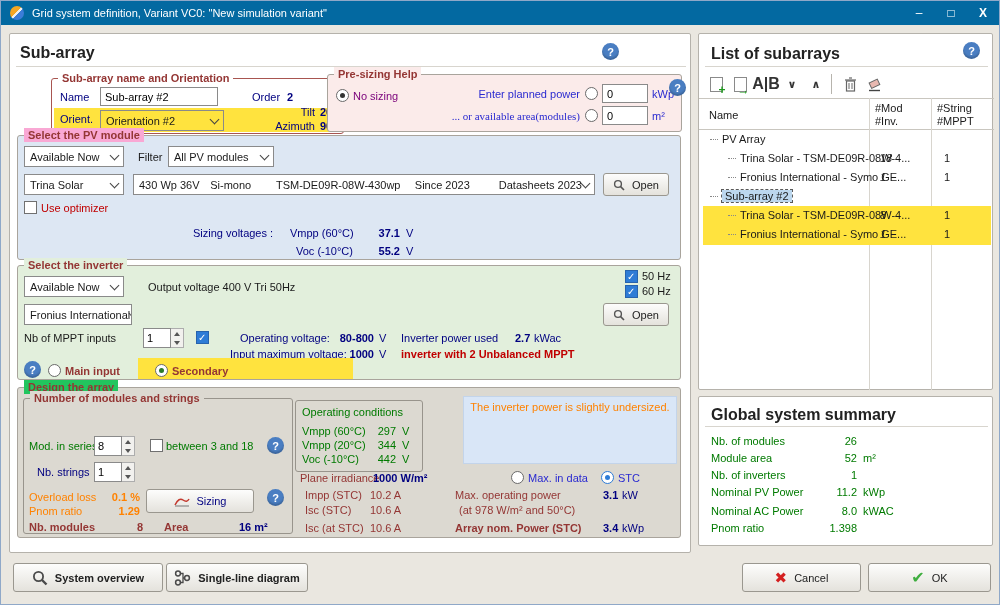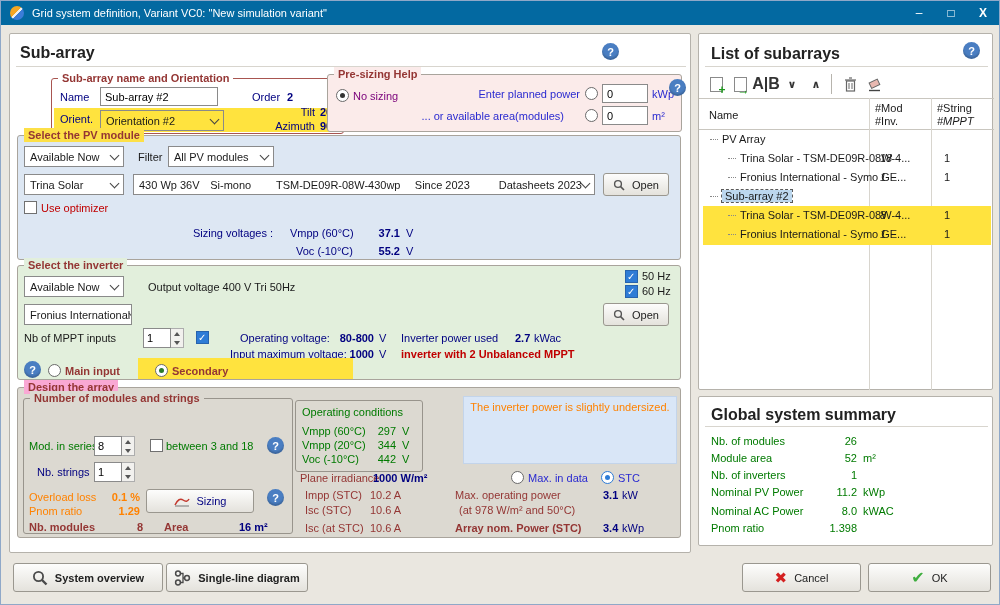--- a/index.html
+++ b/index.html
@@ -106,28 +106,28 @@
 
     <div class="gb" style="left:317px;top:40px;width:355px;height:58px;background:#fbebea;">
       <span class="lg" style="background:#fbebea;color:#943634;">Pre-sizing Help</span>
       <span class="rd sel" style="left:8px;top:14px;"></span>
       <span class="lbl pur" style="left:25px;top:15px;">No sizing</span>
       <span class="lbl blu rt" style="left:80px;top:13px;width:172px;">Enter planned power</span>
       <span class="rd" style="left:257px;top:12px;"></span>
       <input class="fld" style="left: 274px; top: 9px; width: 46px;" value="0">
       <span class="lbl blu" style="left:324px;top:13px;">kWp</span>
       <div class="help" style="left:341px;top:4px;">?</div>
-      <span class="lbl blu rt" style="left:64px;top:35px;width:172px;">... or available area(modules)</span>
+      <span class="lbl blu rt" style="left:80px;top:35px;width:172px;font-family:Liberation Serif, serif;">... or available area(modules)</span>
       <span class="rd" style="left:257px;top:34px;"></span>
       <input class="fld" style="left: 274px; top: 31px; width: 46px;" value="0">
       <span class="lbl blu" style="left:324px;top:35px;">m²</span>
     </div>
 
     <div class="gb" style="left:7px;top:101px;width:664px;height:125px;background:#dde7f3;">
-      <span class="lg" style="background:#fde047;">Select the PV module</span>
+      <span class="lg" style="background:#f9a8d4;">Select the PV module</span>
       <div class="dd" style="left:6px;top:10px;width:100px;">
         <span>Available Now</span>
           <span class="chev"></span>
       </div>
       <span class="lbl" style="left:120px;top:15px;">Filter</span>
       <div class="dd" style="left:150px;top:10px;width:106px;">
         <span>All PV modules</span>
           <span class="chev"></span>
       </div>
       <div class="dd" style="left:6px;top:38px;width:100px;">
@@ -207,21 +207,21 @@
       <span class="lbl red bold" style="left:383px;top:82px;">inverter with 2 Unbalanced MPPT</span>
       <div class="help" style="left:6px;top:95px;">?</div>
       <div class="hl" style="left:120px;top:92px;width:215px;height:21px;"></div>
       <span class="rd" style="left:30px;top:98px;"></span>
       <span class="lbl mar bold" style="left:47px;top:99px;">Main input</span>
       <span class="rd sel g" style="left:137px;top:98px;"></span>
       <span class="lbl mar bold" style="left:154px;top:99px;">Secondary</span>
     </div>
 
     <div class="gb" style="left:7px;top:353px;width:664px;height:151px;background:#dcd9d1;">
-      <span class="lg" style="background:#f9a8d4;">Design the array</span>
+      <span class="lg" style="background:#22c55e;">Design the array</span>
 
       <div class="gb" style="left:5px;top:10px;width:270px;height:136px;border-color:#98948c;">
         <span class="lg" style="background:#dcd9d1;">Number of modules and strings</span>
         <span class="lbl grn" style="left:5px;top:41px;">Mod. in series</span>
         <div class="sp" style="left:70px;top:37px;">
           <input value="8" style="">
           <div class="sparr">
               <div>
                 <span class="tu"></span>
               </div>
@@ -343,21 +343,21 @@
         </svg>
     </div>
 
     <div class="thead" style="left:0;top:64px;width:295px;height:32px;"></div>
     <div class="vline" style="left:170px;top:64px;height:292px;"></div>
     <div class="vline" style="left:232px;top:64px;height:292px;"></div>
     <span class="lbl" style="left:10px;top:75px;">Name</span>
     <span class="lbl" style="left:176px;top:68px;">#Mod</span>
     <span class="lbl" style="left:176px;top:81px;">#Inv.</span>
     <span class="lbl" style="left:238px;top:68px;">#String</span>
-    <span class="lbl" style="left:238px;top:81px;font-style:italic;">#MPPT</span>
+    <span class="lbl" style="left:238px;top:81px;">#MPPT</span>
 
     <div class="hl" style="left:4px;top:172px;width:288px;height:39px;"></div>
 
     <div class="trow" style="top:96px;">
       <span class="dash" style="margin-left:6px;">PV Array</span>
     </div>
     <div class="trow" style="top:115px;">
       <span class="dash" style="margin-left:24px;">Trina Solar - TSM-DE09R-08W-4...</span>
       <span class="tmod">18</span>
       <span class="tstr">1</span>

